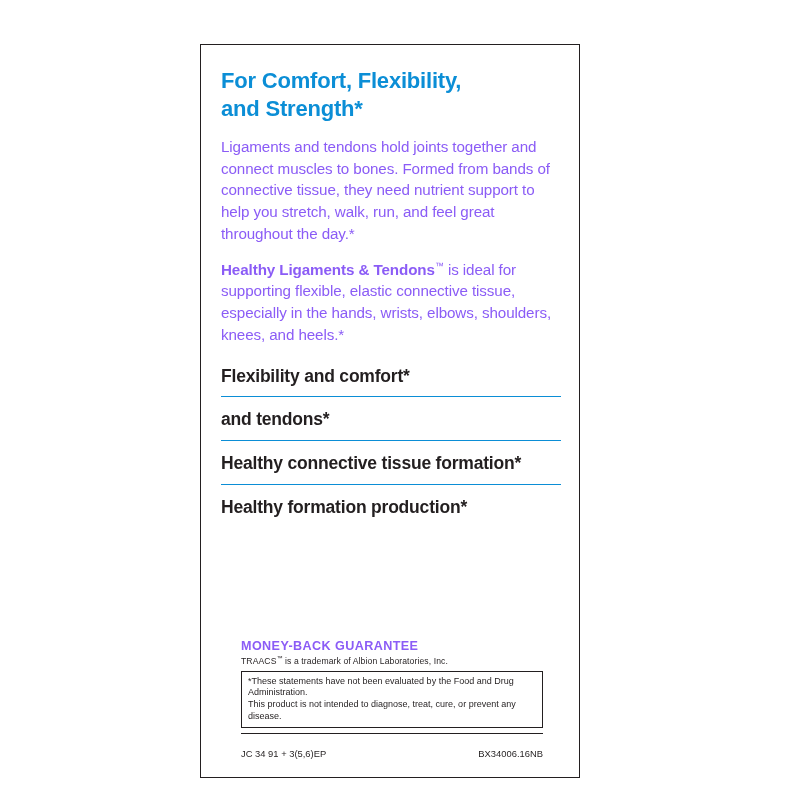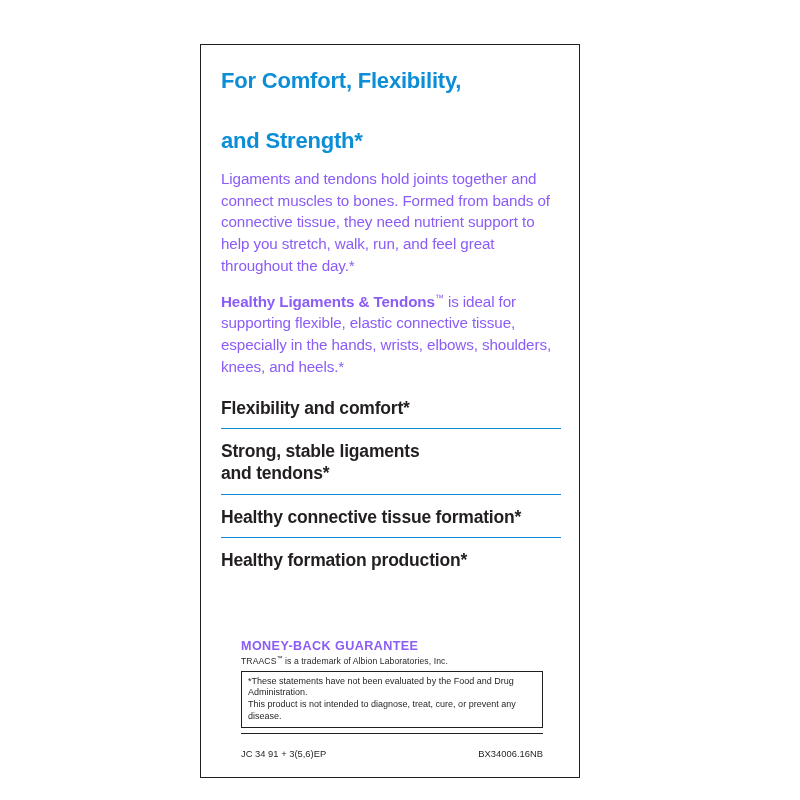--- a/index.html
+++ b/index.html
@@ -34,21 +34,21 @@
     bottom: 10px;
   }
   .headline {
     color: #0b8ed6;
     font-size: 22px;
     font-weight: bold;
     line-height: 1.25;
     letter-spacing: -0.2px;
     margin: 0 0 14px 0;
   }
-  .headline .l2 { display: block; margin-top: 32px; }
+  .headline .l2 { display: block; }
   .body-para {
     color: #8b5cf6;
     font-size: 15.2px;
     line-height: 1.43;
     margin: 0 0 14px 0;
     letter-spacing: -0.1px;
   }
   .body-para.second { margin-bottom: 18px; }
   .prod-name { font-weight: bold; }
   sup.tm {
@@ -128,21 +128,20 @@
 
       <p class="body-para">Ligaments and tendons hold joints together and connect muscles to bones. Formed from bands of connective tissue, they need nutrient support to help you stretch, walk, run, and feel great throughout the day.*</p>
 
       <p class="body-para second"><span class="prod-name">Healthy Ligaments &amp; Tendons</span><sup class="tm">™</sup><span> is ideal for supporting flexible, elastic connective tissue, especially in the hands, wrists, elbows, shoulders, knees, and heels.*</span></p>
 
       <ul class="benefit-list">
         <li class="benefit">
           <span>Flexibility and comfort*</span>
         </li>
         <li class="benefit">
-          <span>Strong, stable ligaments</span>
           <span class="l2">and tendons*</span>
         </li>
         <li class="benefit">
           <span>Healthy connective tissue formation*</span>
         </li>
         <li class="benefit last">
           <span>Healthy formation production*</span>
         </li>
       </ul>
 

